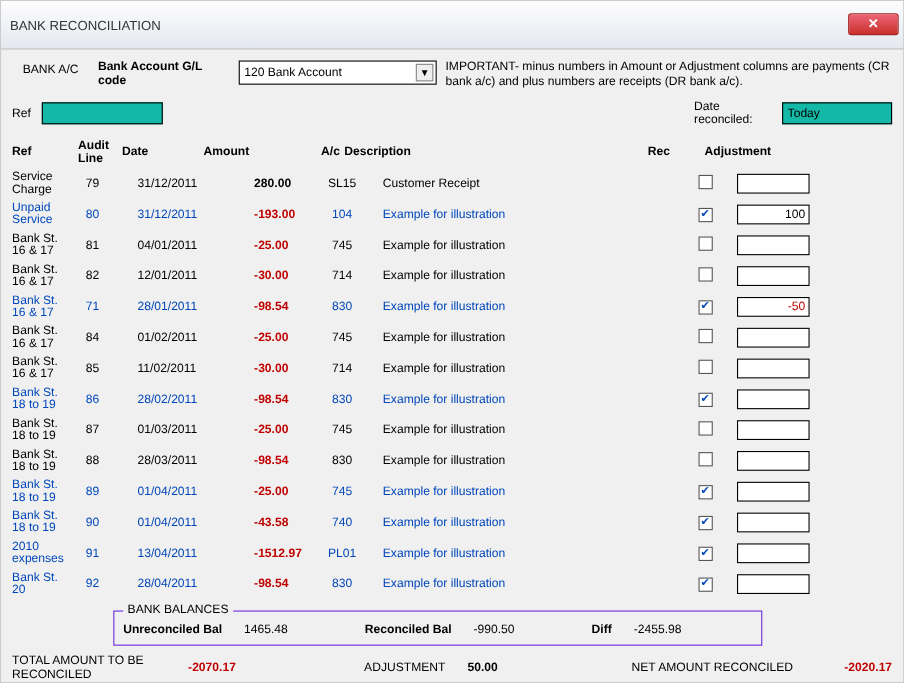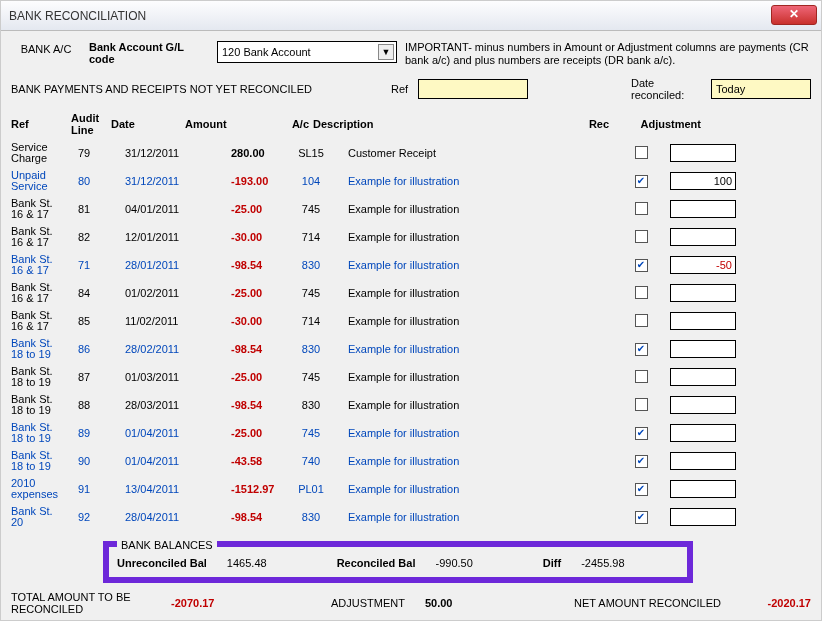--- a/index.html
+++ b/index.html
@@ -11,21 +11,21 @@
     color: #000;
   }
   .window {
     width: 822px;
     height: 621px;
     background: #f0f0f0;
     border: 1px solid #ccc;
     position: relative;
   }
   .titlebar {
-    height: 30px;
+    height: 44px;
     background: linear-gradient(to bottom, #fdfdfe, #e4e8f0);
     border-bottom: 1px solid #bbb;
     display: flex;
     align-items: center;
     justify-content: space-between;
     padding-left: 8px;
   }
   .titlebar-text {
     font-size: 12px;
     color: #333;
@@ -80,21 +80,21 @@
   }
   .row2 {
     display: flex;
     align-items: center;
     gap: 10px;
     margin-top: 10px;
   }
   .row2 .spacer { flex:1; }
   .txt-input {
     border: 1px solid #000;
-    background: #fef9c3;
+    background: #14b8a6;
     height: 20px;
     padding: 0 4px;
     font-family: inherit;
     font-size: 11px;
   }
   .grid {
     margin-top: 8px;
   }
   .grid-header, .grid-row {
     display: grid;
@@ -133,21 +133,21 @@
     background:#fff;
     display:inline-flex;
     align-items:center;justify-content:center;
     font-size:10px;
     line-height:10px;
     cursor:pointer;
   }
   .balances-box {
     margin: 10px 0 8px 92px;
     width: 590px;
-    border:6px solid #6d28d9;
+    border:1px solid #6d28d9;
     position:relative;
     padding:10px 0 8px 8px;
     display:flex;
     gap:20px;
     align-items:center;
     font-size:11px;
   }
   .balances-box .legend {
     position:absolute;
     top:-8px; left:8px;
@@ -201,21 +201,20 @@
       <div class="lbl-bankac">BANK A/C</div>
       <div class="lbl-glcode">Bank Account G/L code</div>
       <div class="acct-select">
         <span>120   Bank Account</span>
         <span class="arrow">▼</span>
       </div>
       <div class="important-note">IMPORTANT- minus numbers in Amount or Adjustment columns are payments (CR bank a/c)  and plus numbers are receipts (DR bank a/c).</div>
     </div>
 
     <div class="row2">
-      <div style="width:370px">BANK PAYMENTS AND RECEIPTS NOT YET RECONCILED</div>
       <div>Ref</div>
       <input class="txt-input" style="width: 110px;" value="">
       <div class="spacer"></div>
       <div style="width:70px;line-height:12px">Date reconciled:</div>
       <input class="txt-input" style="width: 100px;" value="Today">
     </div>
 
     <div class="grid">
       <div class="grid-header">
         <div>Ref</div>

